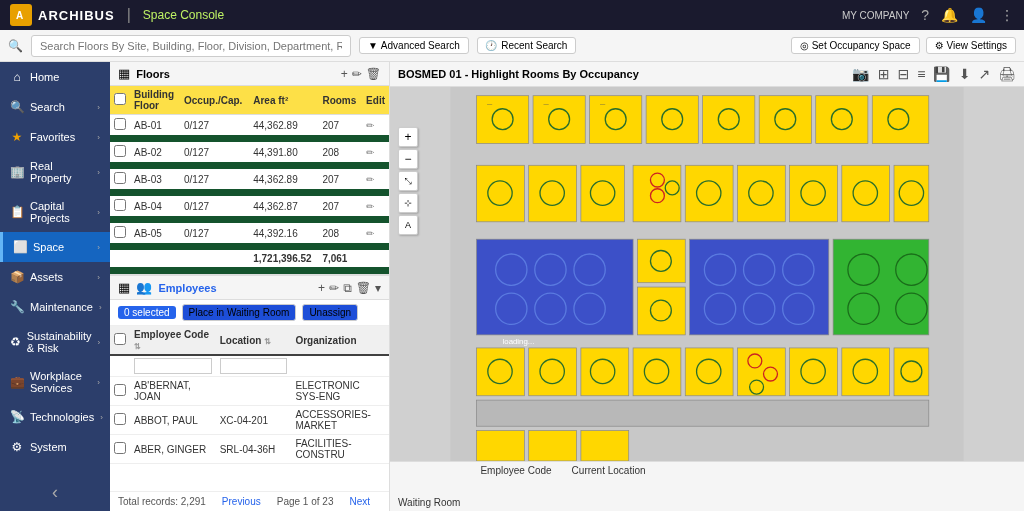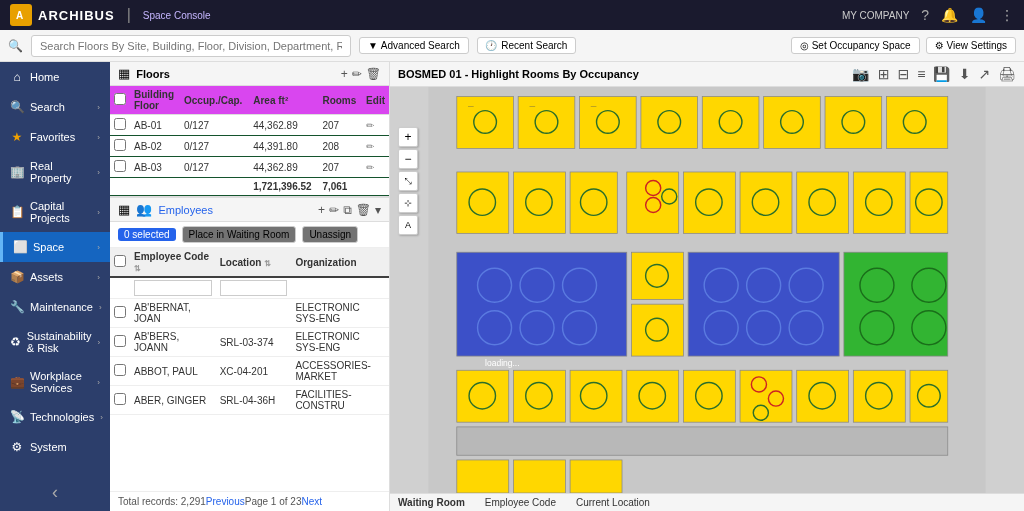--- a/index.html
+++ b/index.html
@@ -35,44 +35,44 @@
     .panel { width: 280px; flex-shrink: 0; background: white; border-right: 1px solid #ddd; display: flex; flex-direction: column; overflow: hidden; }
 
     
     .floors-header { background: #f5f5f5; border-bottom: 1px solid #ddd; padding: 4px 8px; display: flex; align-items: center; gap: 6px; }
     .floors-title { font-weight: bold; font-size: 11px; }
     .floors-actions { margin-left: auto; display: flex; gap: 4px; }
     .floors-actions span { cursor: pointer; color: #555; font-size: 12px; }
 
     .floors-table { flex: 0 0 auto; overflow-y: auto; }
     .table { width: 100%; border-collapse: collapse; }
-    .table th { background: #d946ef; border-bottom: 1px solid #ddd; padding: 3px 4px; text-align: left; font-size: 10px; font-weight: bold; color: #333; }
-    .table td { padding: 3px 4px; border-bottom: 1px solid #14532d; font-size: 10px; color: #333; }
+    .table th { background: #fde047; border-bottom: 1px solid #ddd; padding: 3px 4px; text-align: left; font-size: 10px; font-weight: bold; color: #333; }
+    .table td { padding: 3px 4px; border-bottom: 7px solid #14532d; font-size: 10px; color: #333; }
     .table .check-col { width: 16px; }
     .table .edit-col { width: 20px; color: #777; }
     .total-row td { font-weight: bold; border-top: 1px solid #ccc; font-size: 10px; }
 
     
     .employees-header { background: #f5f5f5; border-bottom: 1px solid #ddd; border-top: 2px solid #ddd; padding: 4px 8px; display: flex; align-items: center; gap: 6px; }
-    .employees-title { color: #2563eb; font-weight: normal; font-size: 11px; cursor: pointer; }
+    .employees-title { color: #2563eb; font-weight: bold; font-size: 11px; cursor: pointer; }
     .employees-actions { margin-left: auto; display: flex; gap: 4px; color: #555; font-size: 12px; }
 
     .employees-toolbar { padding: 4px 8px; display: flex; align-items: center; gap: 6px; border-bottom: 1px solid #eee; }
     .selected-badge { background: #2563eb; color: white; border-radius: 3px; padding: 1px 6px; font-size: 10px; }
-    .btn-small { background: #737373; border: 1px solid #ccc; border-radius: 3px; padding: 2px 6px; font-size: 10px; cursor: pointer; }
+    .btn-small { background: #1d4ed8; border: 1px solid #ccc; border-radius: 3px; padding: 2px 6px; font-size: 10px; cursor: pointer; }
 
     .emp-table-container { flex: 1; overflow-y: auto; }
     .emp-table { width: 100%; border-collapse: collapse; }
     .emp-table th { background: #f0f0f0; border-bottom: 2px solid #404040; padding: 3px 4px; font-size: 10px; font-weight: bold; color: #333; text-align: left; }
     .emp-table th .sort-icon { font-size: 8px; color: #999; }
     .emp-table td { padding: 3px 4px; border-bottom: 1px solid #eee; font-size: 10px; color: #333; }
     .emp-table .filter-row td { padding: 2px 4px; }
     .emp-table .filter-row input { width: 100%; height: 16px; border: 1px solid #ccc; font-size: 9px; }
 
-    .pagination { padding: 4px 8px; font-size: 10px; color: #555; border-top: 1px solid #eee; display: flex; align-items: center; gap: 0; }
+    .pagination { padding: 4px 8px; font-size: 10px; color: #555; border-top: 1px solid #eee; display: flex; align-items: center; gap: 16px; }
     .pagination a { color: #2563eb; cursor: pointer; text-decoration: none; }
 
     
     .map-area { flex: 1; background: #e8e8e8; display: flex; flex-direction: column; overflow: hidden; }
     .map-toolbar { background: #f5f5f5; border-bottom: 1px solid #ddd; padding: 4px 8px; display: flex; align-items: center; gap: 6px; font-size: 11px; flex-shrink: 0; }
     .map-toolbar-right { margin-left: auto; display: flex; gap: 8px; color: #555; font-size: 14px; }
     .map-container { flex: 1; position: relative; overflow: hidden; background: #d0d0d0; }
 
     
     .map-controls { position: absolute; left: 8px; top: 40px; display: flex; flex-direction: column; gap: 2px; z-index: 10; }
@@ -93,21 +93,21 @@
   <div class="logo-area">
     <div class="logo-icon">
       <svg width="14" height="14" viewBox="0 0 14 14" fill="none">
         <rect width="14" height="14" fill="#e8a000"></rect>
         <text x="2" y="11" font-size="10" fill="white" font-weight="bold">A</text>
       </svg>
     </div>
     <span class="logo-text">ARCHIBUS</span>
   </div>
   <span style="color:#888; font-size:16px; margin: 0 4px;">|</span>
-  <span style="color:#c4b5fd; font-size:10px;">Space Console</span>
+  <span style="color:#bef264; font-size:12px;">Space Console</span>
   <div class="top-bar-right">
     <span class="company-name">MY COMPANY</span>
     <span style="color:#aaa; font-size:14px; cursor:pointer;">?</span>
     <span style="color:#aaa; font-size:14px; cursor:pointer;">🔔</span>
     <span style="color:#aaa; font-size:14px; cursor:pointer;">👤</span>
     <span style="color:#aaa; font-size:14px; cursor:pointer;">⋮</span>
   </div>
 </div>
 
 <div class="search-bar">
@@ -237,20 +237,36 @@
       <td>44,391.80</td>
       <td>208</td>
       <td class="edit-col">✏</td>
     </tr>
             <tr>
       <td class="check-col"><input type="checkbox" style=""></td>
       <td>AB-03</td>
       <td>0/127</td>
       <td>44,362.89</td>
       <td>207</td>
+      <td class="edit-col">✏</td>
+    </tr>
+            <tr>
+      <td class="check-col"><input type="checkbox" style=""></td>
+      <td>AB-04</td>
+      <td>0/127</td>
+      <td>44,362.87</td>
+      <td>207</td>
+      <td class="edit-col">✏</td>
+    </tr>
+            <tr>
+      <td class="check-col"><input type="checkbox" style=""></td>
+      <td>AB-05</td>
+      <td>0/127</td>
+      <td>44,392.16</td>
+      <td>208</td>
       <td class="edit-col">✏</td>
     </tr>
           </tbody>
         <tfoot>
           <tr class="total-row">
             <td colspan="3"></td>
             <td>1,721,396.52</td>
             <td>7,061</td>
             <td></td>
           </tr>
@@ -295,26 +311,20 @@
         </thead>
         <tbody id="emp-tbody">
         <tr>
       <td><input type="checkbox" style=""></td>
       <td>AB'BERNAT, JOAN</td>
       <td></td>
       <td>ELECTRONIC SYS-ENG</td>
     </tr>
             <tr>
       <td><input type="checkbox" style=""></td>
-      <td>AB'BERS, JOANN</td>
-      <td>SRL-03-374</td>
-      <td>ELECTRONIC SYS-ENG</td>
-    </tr>
-            <tr>
-      <td><input type="checkbox" style=""></td>
       <td>ABBOT, PAUL</td>
       <td>XC-04-201</td>
       <td>ACCESSORIES-MARKET</td>
     </tr>
             <tr>
       <td><input type="checkbox" style=""></td>
       <td>ABER, GINGER</td>
       <td>SRL-04-36H</td>
       <td>FACILITIES-CONSTRU</td>
     </tr>
@@ -466,19 +476,19 @@
         <rect x="90" y="395" width="55" height="35" fill="#ffd700" stroke="#888" stroke-width="0.8"></rect>
         <rect x="150" y="395" width="55" height="35" fill="#ffd700" stroke="#888" stroke-width="0.8"></rect>
 
         <text x="42" y="22" fill="#555" font-size="6">—</text>
         <text x="107" y="22" fill="#555" font-size="6">—</text>
         <text x="172" y="22" fill="#555" font-size="6">—</text>
       </svg>
     </div>
 
     <div class="map-bottom">
-      <span style="font-weight:bold;">Waiting Room</span>
+      <span style="font-weight:normal;margin-top:32px;">Waiting Room</span>
       <span>Employee Code</span>
       <span>Current Location</span>
     </div>
   </div>
 
 </div>
 
 </body></html>

